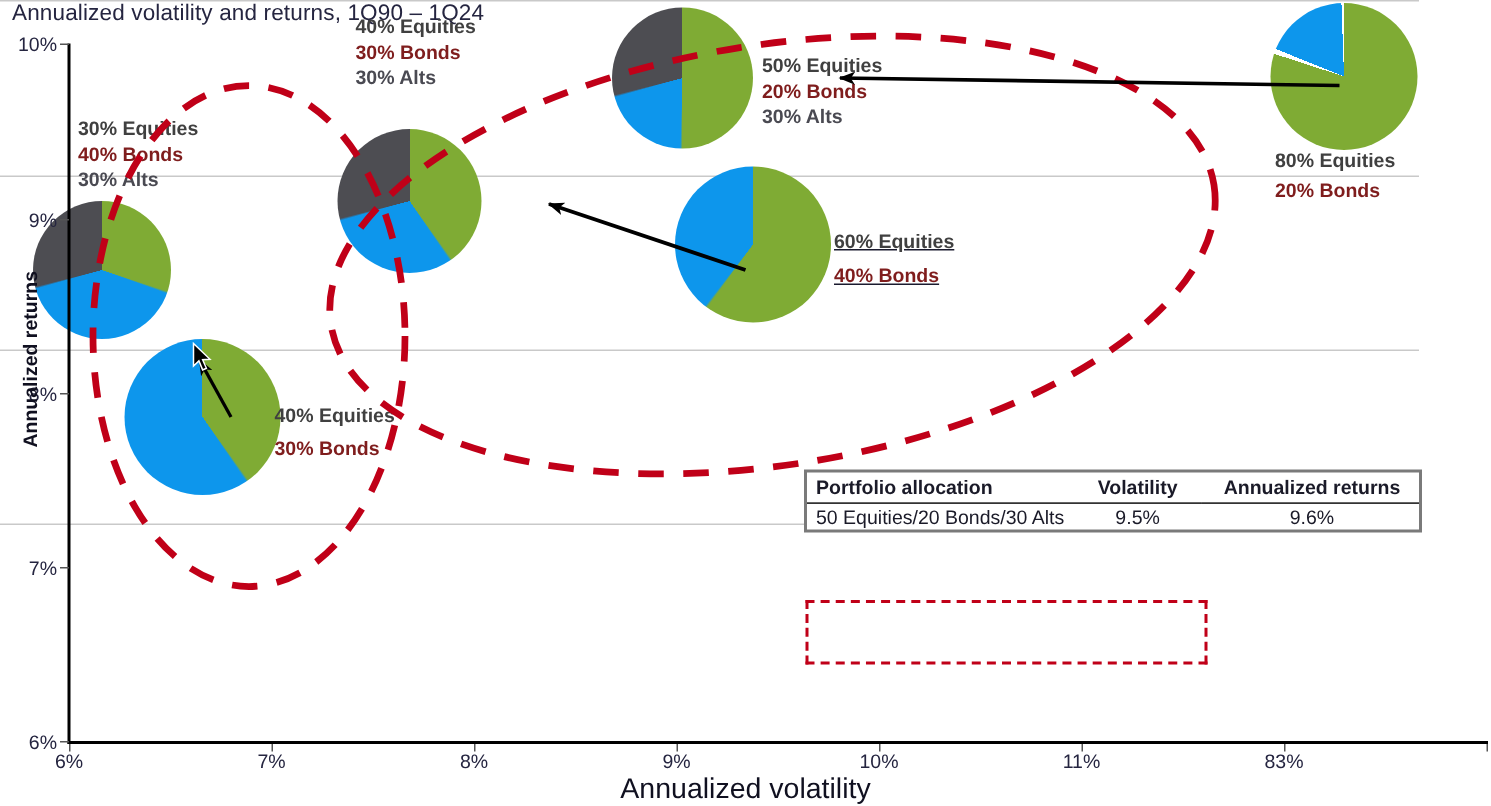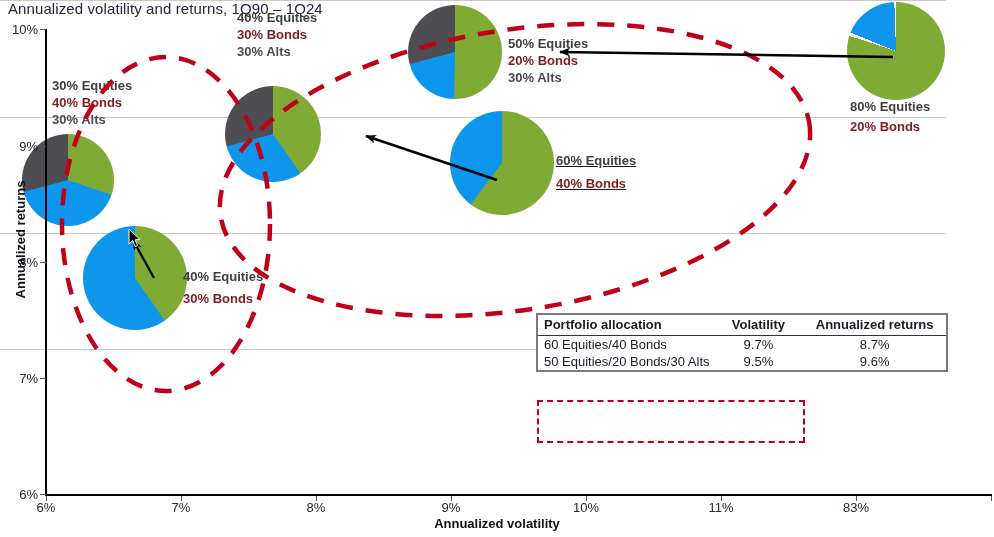--- a/index.html
+++ b/index.html
@@ -10,21 +10,21 @@
 
   
   #plot-area{left:46px;top:29px;width:946px;height:466px;}
   .gridline{position:absolute;left:0;width:946px;height:1px;background:#c9c9c9;}
   #y-axis-line{position:absolute;left:45px;top:29px;width:2px;height:467px;background:#000;}
   #x-axis-line{position:absolute;left:45px;top:494px;width:947px;height:2px;background:#000;}
   .ytick-mark{position:absolute;left:40px;width:6px;height:1px;background:#555;}
   .ylabel{position:absolute;right:0;font-size:13px;color:#252540;text-align:right;white-space:nowrap;}
   .xlabel{position:absolute;top:500px;font-size:13px;color:#252540;text-align:center;white-space:nowrap;transform:translateX(-50%);}
   .xtick-mark{position:absolute;top:496px;width:1px;height:5px;background:#555;}
-  #x-axis-title{position:absolute;left:0;top:516px;width:994px;text-align:center;font-size:13px;font-weight:bold;color:#101020;}
+  #x-axis-title{position:absolute;left:0;top:516px;width:994px;text-align:center;font-size:19px;font-weight:normal;color:#101020;}
   #y-axis-title{position:absolute;left:-110px;top:232px;width:260px;text-align:center;font-size:13px;font-weight:bold;color:#101020;
                 transform:rotate(-90deg);transform-origin:center center;}
 
   
   .pie{position:absolute;border-radius:50%;}
   .pie-lbl{position:absolute;font-size:13px;font-weight:bold;white-space:nowrap;line-height:17px;}
   .eq{color:#404040;}
   .bd{color:#7f1d1d;}
   .al{color:#4a4a52;}
 
@@ -161,25 +161,20 @@
   <table>
     <thead>
       <tr>
         <th>Portfolio allocation</th>
         <th class="num c2">Volatility</th>
         <th class="num c3">Annualized returns</th>
       </tr>
     </thead>
     <tbody>
       <tr>
-        <td>60 Equities/40 Bonds</td>
-        <td class="num c2">9.7%</td>
-        <td class="num c3">8.7%</td>
-      </tr>
-      <tr>
         <td>50 Equities/20 Bonds/30 Alts</td>
         <td class="num c2">9.5%</td>
         <td class="num c3">9.6%</td>
       </tr>
     </tbody>
   </table>
 </div>
 <div id="tbl-highlight"></div>
 
 <svg id="mouse-cursor" viewBox="0 0 14 20">

